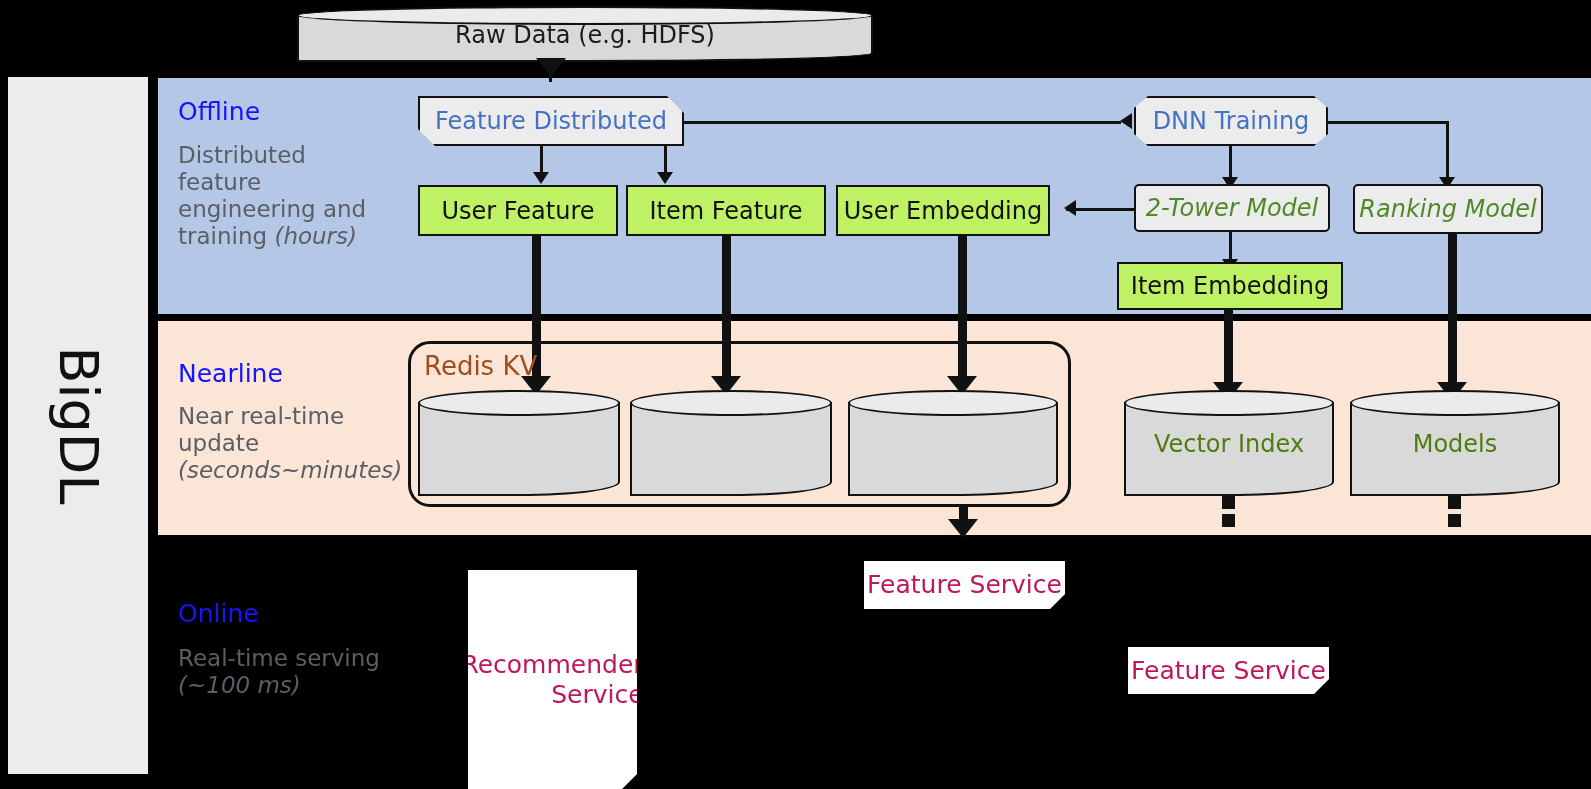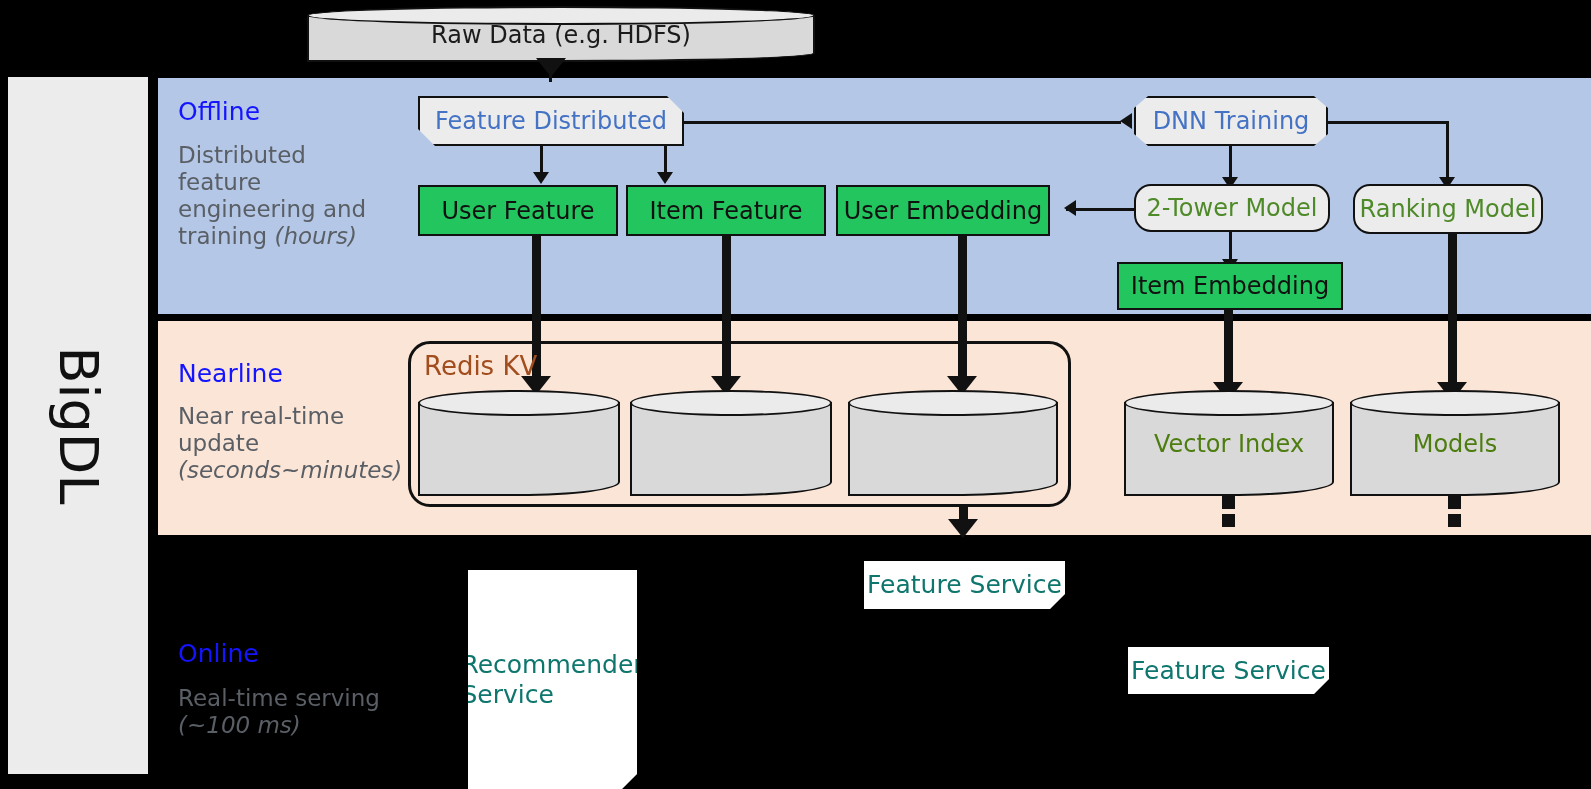--- a/index.html
+++ b/index.html
@@ -22,50 +22,50 @@
   
   .band-title{position:absolute;font-size:25px;color:#1414ff;font-weight:400;}
   .band-sub{position:absolute;font-size:23px;color:#5a5f66;line-height:1.17;}
   .band-sub i{font-style:italic;}
   #t-offline{left:178px;top:97px;}
   #s-offline{left:178px;top:142px;width:210px;}
   #t-nearline{left:178px;top:359px;}
   #s-nearline{left:178px;top:403px;width:235px;}
   #t-online{left:178px;top:599px;}
   #s-online{left:178px;top:645px;width:210px;}
-  #s-online,#t-online{color:#5a5f66;margin-top:40px;}
+  #s-online,#t-online{color:#5a5f66;}
   #t-online{color:#1414ff;}
 
   
   .box{position:absolute;box-sizing:border-box;display:flex;align-items:center;
        justify-content:center;text-align:center;}
-  .grey-box{background:#22c55e;border:2.5px solid #111;color:#111;font-size:24px;}
+  .grey-box{background:#bef264;border:2.5px solid #111;color:#111;font-size:24px;}
   .lt-box{background:#ececec;border:2.5px solid #111;font-size:24px;}
-  .rnd{border-radius:17px;}
+  .rnd{border-radius:5px;font-style:italic;}
   .blue-txt{color:#4472c4;}
   .green-txt{color:#4f8a29;}
 
   
   .notch-tr-bl{clip-path:polygon(0 0, calc(100% - 17px) 0, 100% 17px, 100% 100%,
                 17px 100%, 0 calc(100% - 17px));}
   .notch-all{clip-path:polygon(14px 0, calc(100% - 14px) 0, 100% 12px,
       100% calc(100% - 12px), calc(100% - 14px) 100%, 14px 100%, 0 calc(100% - 12px), 0 12px);}
 
   
   .cyl{position:absolute;}
   .cyl .body{position:absolute;left:0;right:0;top:12px;bottom:0;
       background:#d9d9d9;border:2.5px solid #111;border-radius:0 0 50%/0 0 14px 14px;
       box-sizing:border-box;}
   .cyl .top{position:absolute;left:0;right:0;top:0;height:26px;
       background:#ebebeb;border:2.5px solid #111;border-radius:50%;box-sizing:border-box;}
   .cyl .lbl{position:absolute;left:0;right:0;top:50%;transform:translateY(-45%);
       text-align:center;font-size:24px;color:#4d7c0f;z-index:3;}
 
   
-  #raw-data{position:absolute;left:307px;top:6px;width:508px;height:56px;}
+  #raw-data{position:absolute;left:297px;top:6px;width:576px;height:56px;}
   #raw-data .body{top:9px;border-radius:0 0 50%/0 0 9px 9px;}
   #raw-data .top{height:19px;}
   #raw-data .lbl{color:#1b1b1b;font-size:24px;}
 
   
   #redis-group{position:absolute;left:408px;top:341px;width:663px;height:166px;
       border:3px solid #111;border-radius:22px;box-sizing:border-box;}
   #redis-label{position:absolute;left:424px;top:351px;font-size:26px;color:#a14d1e;z-index:4;}
 
   
@@ -76,22 +76,22 @@
   .ahead{position:absolute;width:0;height:0;border-left:8px solid transparent;
       border-right:8px solid transparent;border-top:12px solid #111;}
   .ahead-l{position:absolute;width:0;height:0;border-top:8px solid transparent;
       border-bottom:8px solid transparent;border-right:12px solid #111;}
   .ahead-big{position:absolute;width:0;height:0;border-left:15px solid transparent;
       border-right:15px solid transparent;border-top:19px solid #111;}
   .sq{position:absolute;background:#111;width:13px;height:13px;}
 
   
   .doc{position:absolute;background:#fff;box-sizing:border-box;
-       display:flex;align-items:center;justify-content:center;text-align:left;
-       color:#0f766e;font-size:25px;line-height:1.2;
+       display:flex;align-items:center;justify-content:center;text-align:right;
+       color:#be185d;font-size:25px;line-height:1.2;
        clip-path:polygon(0 0, 100% 0, 100% calc(100% - 15px), calc(100% - 15px) 100%, 0 100%);}
   .doc .fold{position:absolute;right:0;bottom:0;width:15px;height:15px;
        background:#bfbfbf;clip-path:polygon(100% 0, 0 100%, 100% 100%);}
 </style>
 </head>
 <body>
 
 <div class="stage">
 
   <div class="band" id="band-offline"></div>

